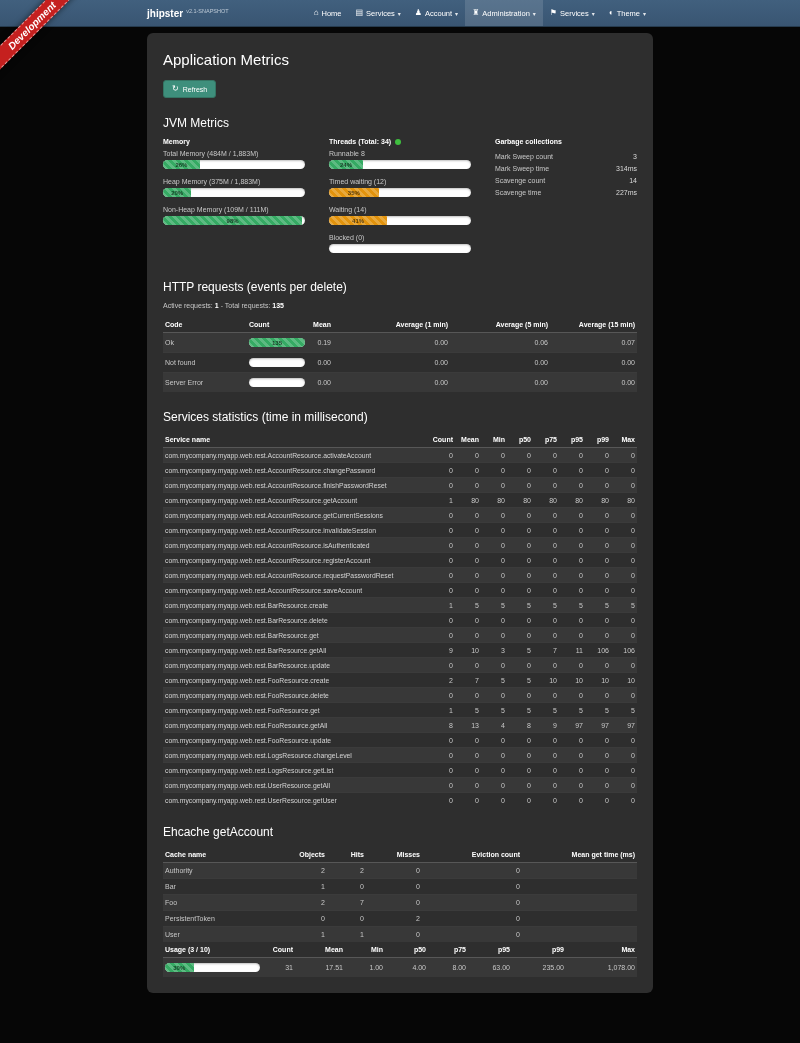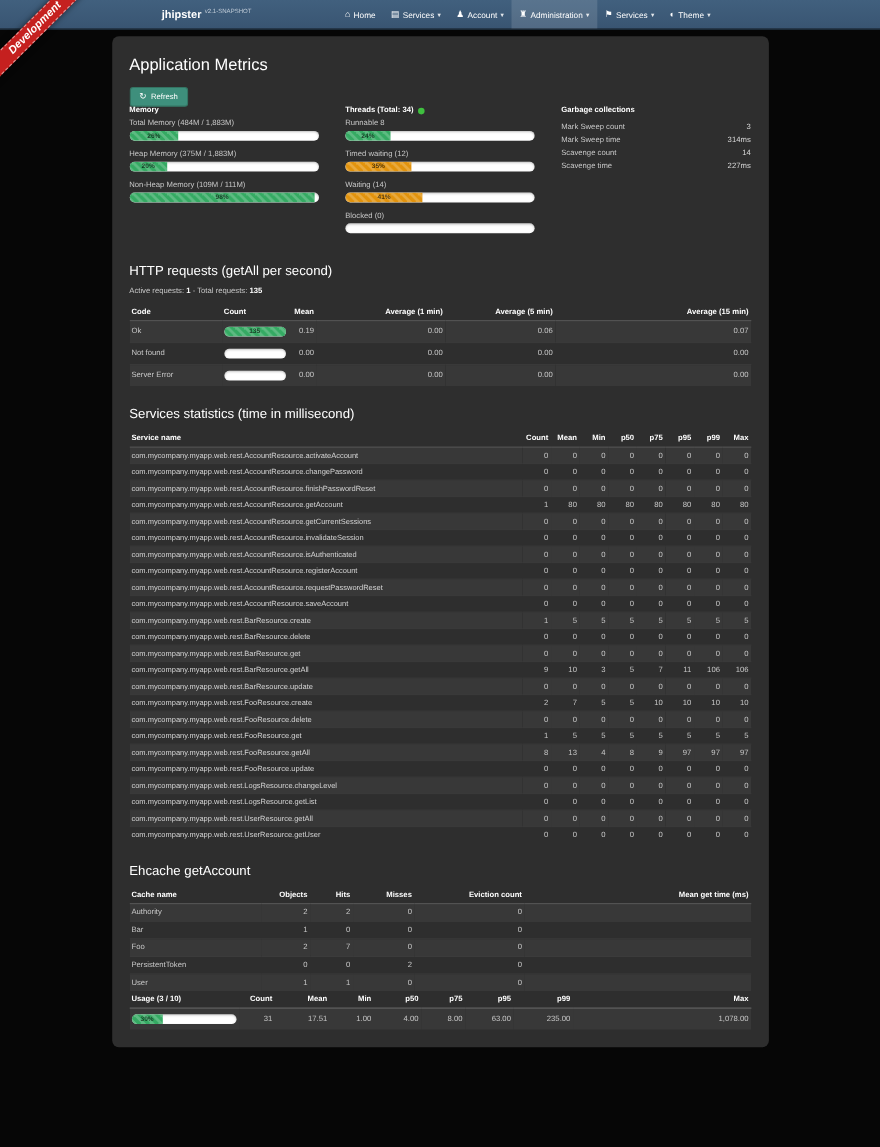--- a/index.html
+++ b/index.html
@@ -39,21 +39,21 @@
   .brand-name { font-size:10px; font-weight:bold; }
   .brand-version { font-size:5.5px; color:#bfcbd7; position:relative; top:-2px; }
   .nav-menu { display:flex; list-style:none; margin:0; padding:0; }
   .nav-item { display:flex; align-items:center; gap:3px; padding:0 7px; font-size:7.5px; color:#fff; cursor:pointer; white-space:nowrap; }
   .nav-item.active { background:rgba(255,255,255,.13); }
   .nav-icon { font-size:8px; line-height:1; }
   .caret { font-size:6px; opacity:.85; }
 
   
   .panel {
-    width:597px; margin:6px auto 0;
+    width:506px; margin:6px auto 0;
     background:#2e2e2e; border-radius:6px;
     padding:8px 16px 16px;
   }
   h2 { font-size:15px; font-weight:normal; color:#fff; margin:10px 0 9px; }
   h3 { font-size:12px; font-weight:normal; color:#fff; margin:18px 0 8px; }
 
   .btn-refresh {
     display:inline-flex; align-items:center; gap:4px;
     background:#3e8f7c; color:#fff;
     border:1px solid #347463; border-radius:3px;
@@ -174,20 +174,21 @@
 
 <div class="panel">
 
   <h2>Application Metrics</h2>
 
   <button class="btn-refresh">
     <span class="icon-refresh">↻</span>
     <span>Refresh</span>
   </button>
 
+  <h3>JVM Metrics</h3>
 
   <div class="jvm-grid">
     <div class="jvm-col">
       <div class="col-heading">Memory</div>
       <div id="memory-bars">
           <div class="bar-label">Total Memory (484M / 1,883M)</div>
           <div class="progress ">
             <div class="progress-fill green" style="width:26%">
               <span class="progress-text">26%</span>
             </div>
@@ -254,21 +255,21 @@
             <span class="gc-value">14</span>
           </div>
           <div class="gc-row">
             <span class="gc-label">Scavenge time</span>
             <span class="gc-value">227ms</span>
           </div>
         </div>
     </div>
   </div>
 
-  <h3>HTTP requests (getAll per second)</h3>
+  <h3>HTTP requests (events per delete)</h3>
   <div class="http-summary">
     <span>Active requests:</span>
     <b>1</b>
     <span>-</span>
     <span>Total requests:</span>
     <b>135</b>
   </div>
   <table class="tbl http-table">
     <thead>
         <tr id="http-head">

